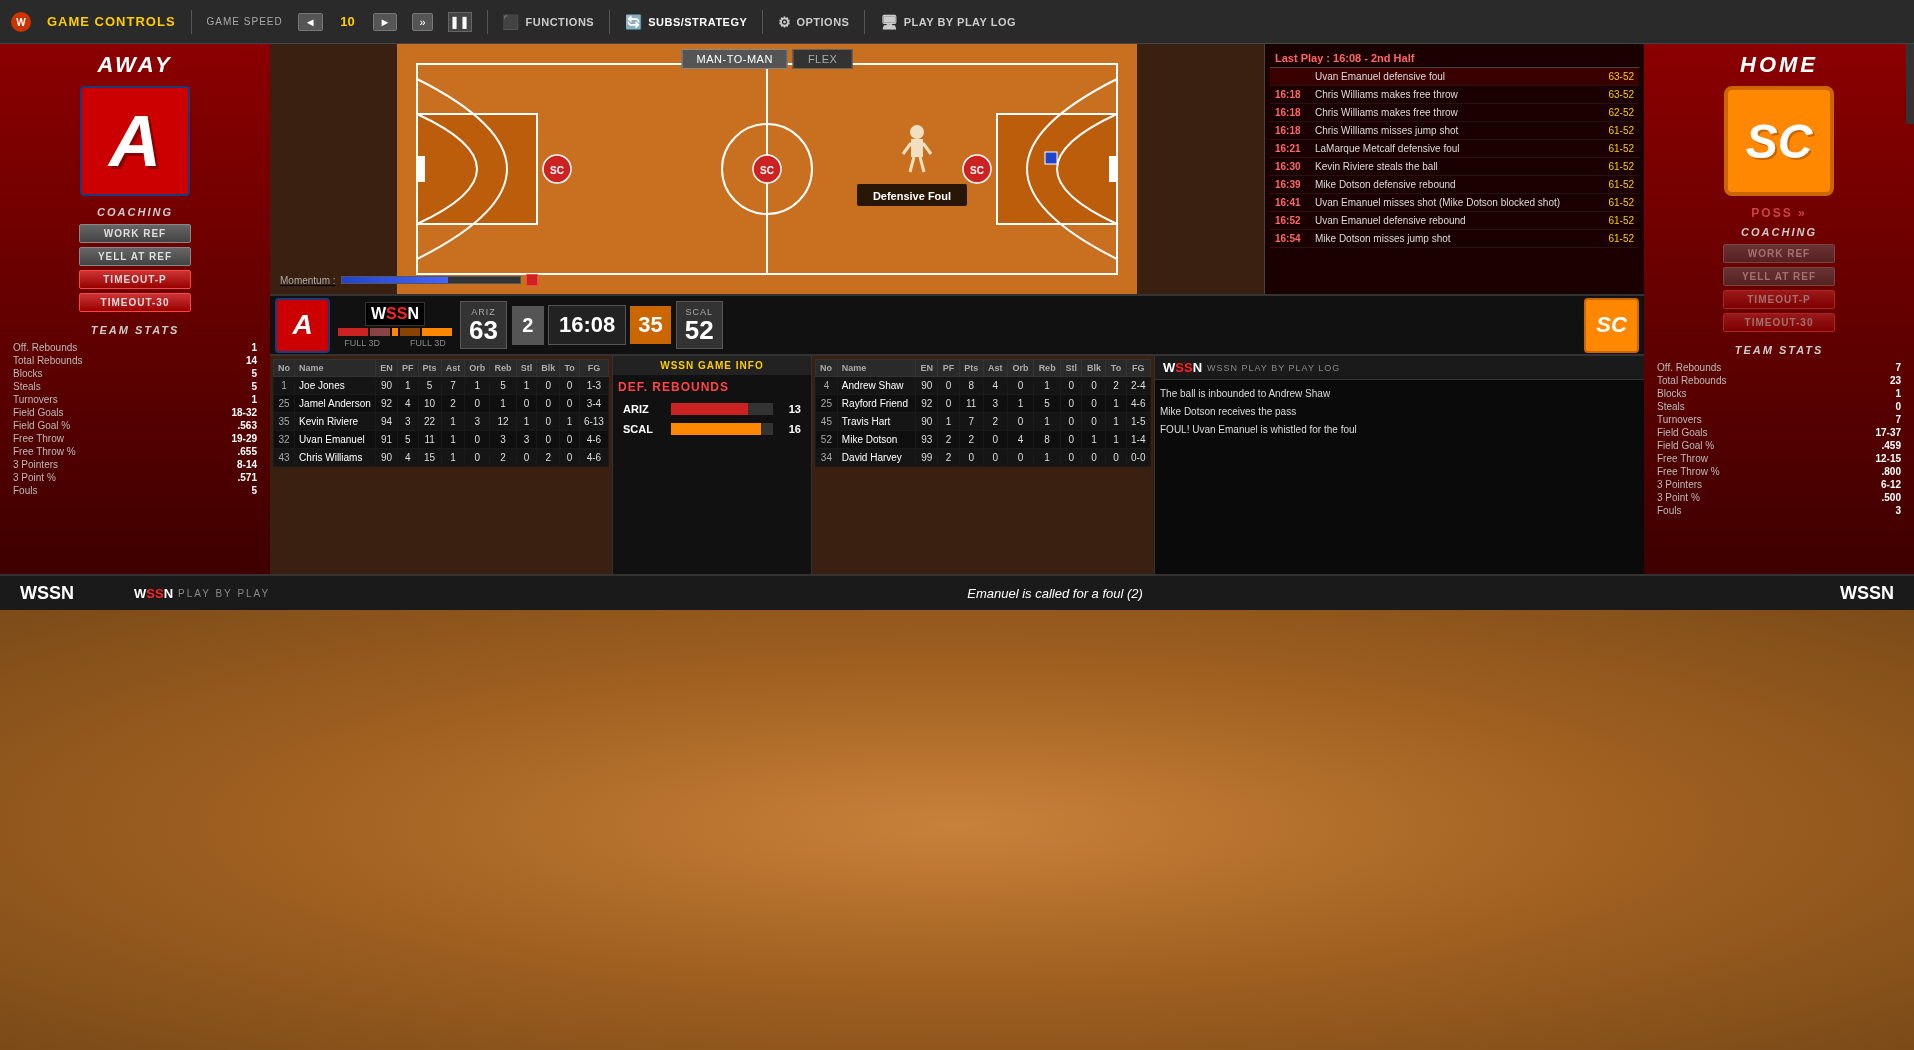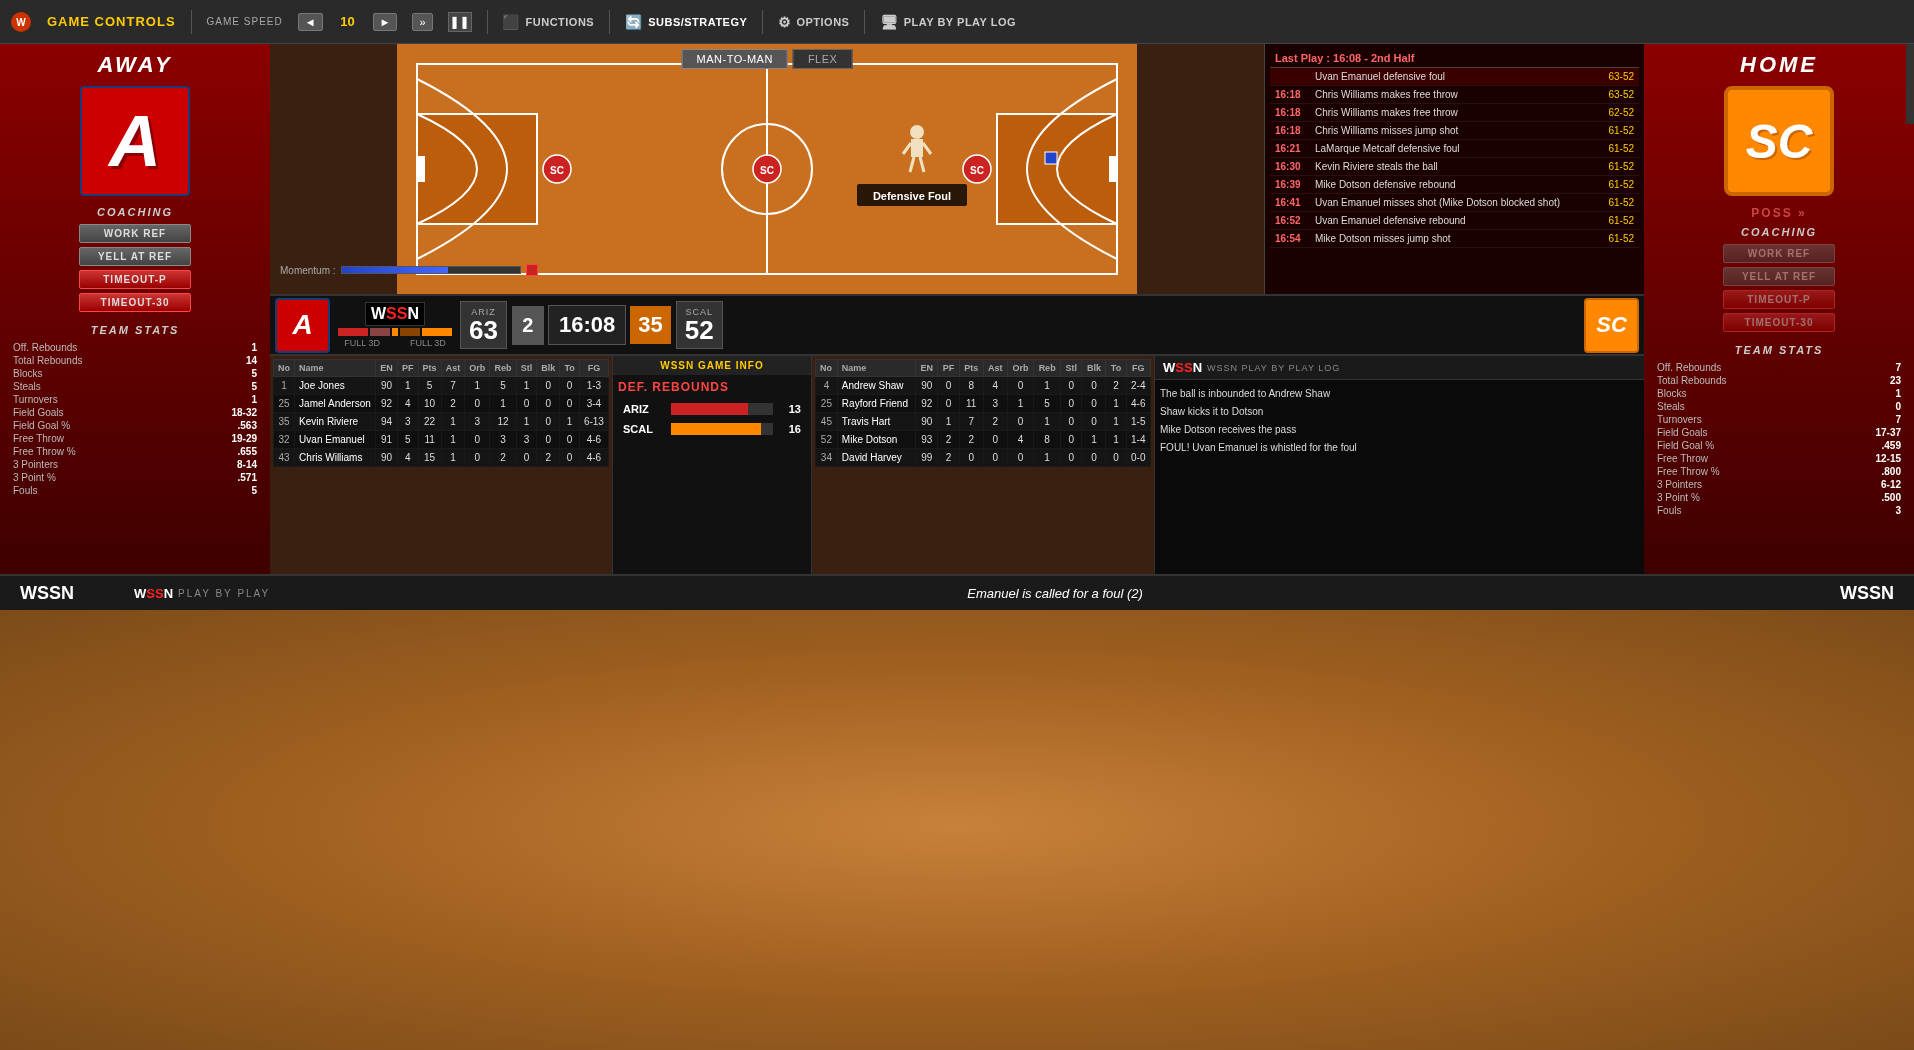--- a/index.html
+++ b/index.html
@@ -630,21 +630,21 @@
             <line x1="21" y1="19" x2="29" y2="30" stroke="#f0e0c0" stroke-width="3"></line>
             <line x1="12" y1="33" x2="8" y2="48" stroke="#f0e0c0" stroke-width="3"></line>
             <line x1="18" y1="33" x2="22" y2="48" stroke="#f0e0c0" stroke-width="3"></line>
           </g>
 
           <rect x="460" y="140" width="110" height="22" fill="rgba(0,0,0,0.8)" rx="2"></rect>
           <text x="515" y="156" text-anchor="middle" fill="#fff" font-size="11" font-weight="bold">Defensive Foul</text>
         </svg>
 
         
-        <div style="position:absolute;bottom:18px;left:10px;display:flex;align-items:center;gap:5px;">
+        <div style="position:absolute;bottom:8px;left:10px;display:flex;align-items:center;gap:5px;text-decoration:underline;">
           <span style="color:#aaa;font-size:10px;">Momentum :</span>
           <div style="width:180px;height:8px;background:#333;border:1px solid #555;display:inline-block;">
             <div style="height:100%;width:60%;background:linear-gradient(90deg,#2244cc,#4466ff);"></div>
           </div>
           <div style="width:12px;height:12px;background:#cc2222;display:inline-block;border:1px solid #ff4444;"></div>
         </div>
       </div>
 
       <div class="play-log-panel scrollbar-visible">
         <div class="play-log-header">
@@ -962,21 +962,20 @@
       </div>
 
       <div class="pbp-log-section">
         <div style="background:#1a1a1a;padding:4px 8px;border-bottom:1px solid #333;display:flex;align-items:center;gap:5px;">
           <span style="color:#fff;font-size:13px;font-weight:900;">W<span style="color:#ff2222;">SS</span>N</span>
           <span style="color:#888;font-size:9px;letter-spacing:1px;">WSSN PLAY BY PLAY LOG</span>
         </div>
         <div class="pbp-text-area scrollbar-visible">
           <div id="pbp-lines">
               <div class="pbp-line">The ball is inbounded to Andrew Shaw</div>
-              <div class="pbp-line">Shaw kicks it to Dotson</div>
               <div class="pbp-line">Mike Dotson receives the pass</div>
               <div class="pbp-line">FOUL! Uvan Emanuel is whistled for the foul</div>
             </div>
         </div>
 
         <div style="position:absolute;right:0;top:0;width:8px;height:80px;background:#333;"></div>
       </div>
 
     </div>
   </div>

